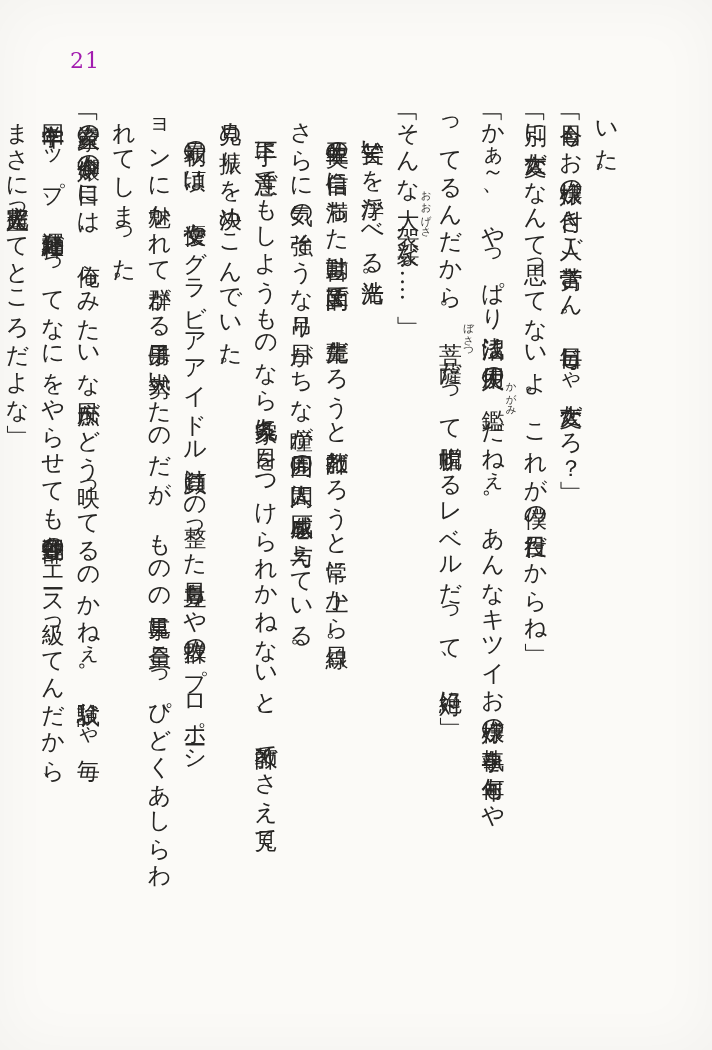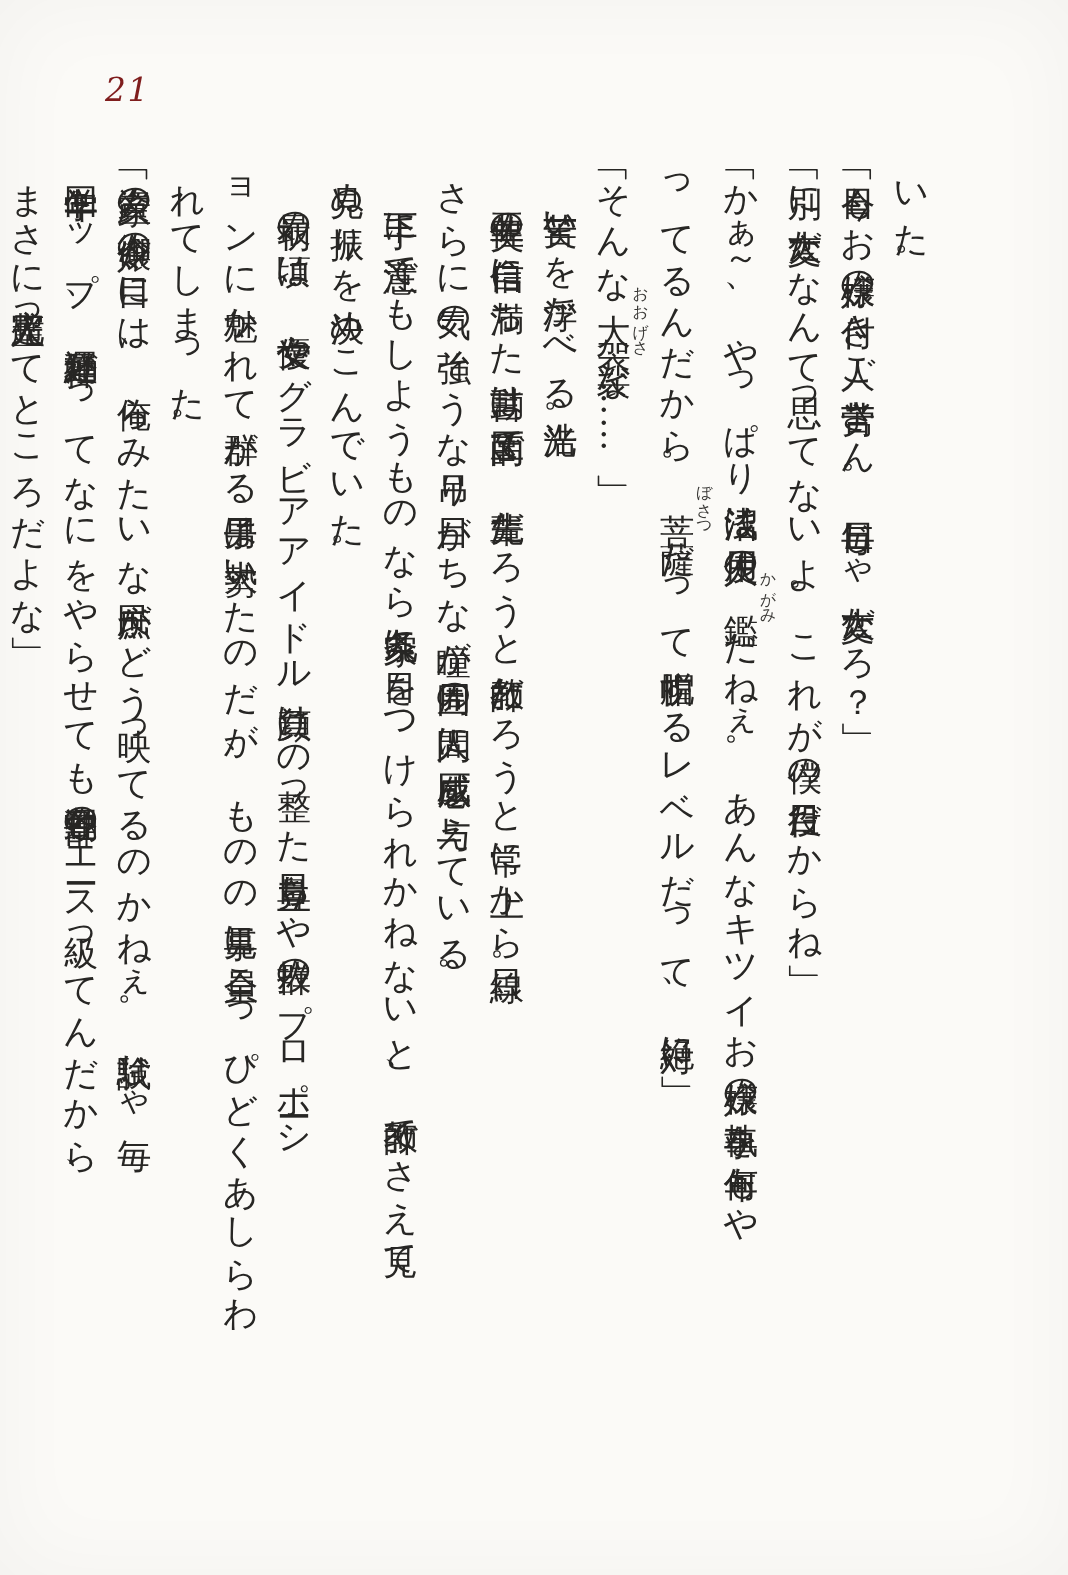--- a/index.html
+++ b/index.html
@@ -17,23 +17,22 @@
     position: relative;
     width: 712px;
     height: 1050px;
     background: #fbfaf7;
     box-shadow: inset 0 0 60px rgba(0,0,0,0.035);
   }
   .page-number {
     position: absolute;
     top: 48px;
     left: 70px;
-    font-style: italic;
     font-size: 22px;
-    color: #7f1d1d;
+    color: #a21caf;
     letter-spacing: 1px;
     text-align: center;
   }
   .text-block {
     position: absolute;
     top: 106px;
     right: 88px;
     height: 940px;
     writing-mode: vertical-rl;
     text-orientation: mixed;

